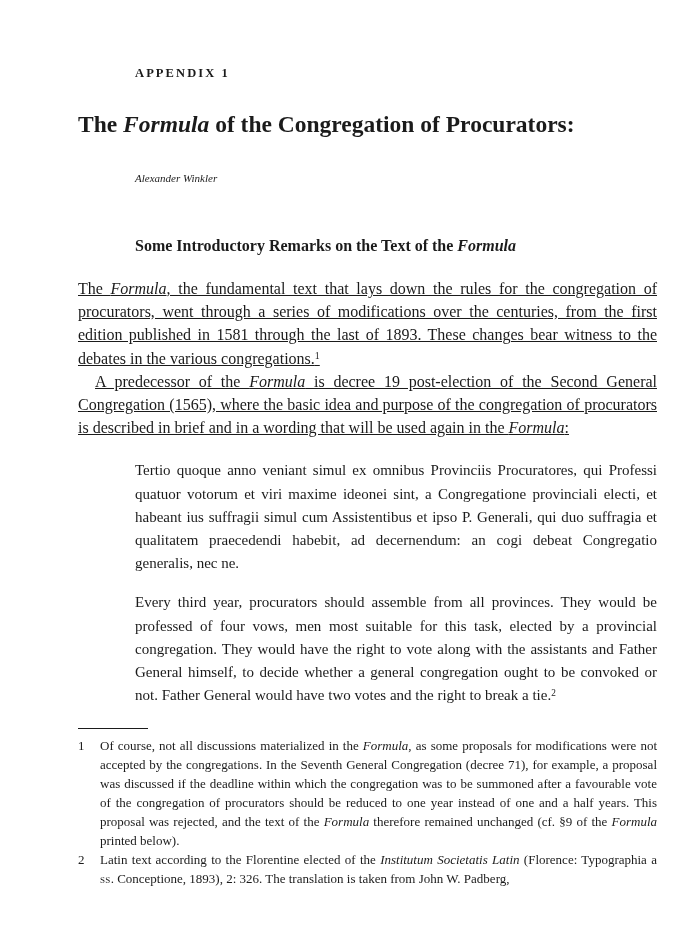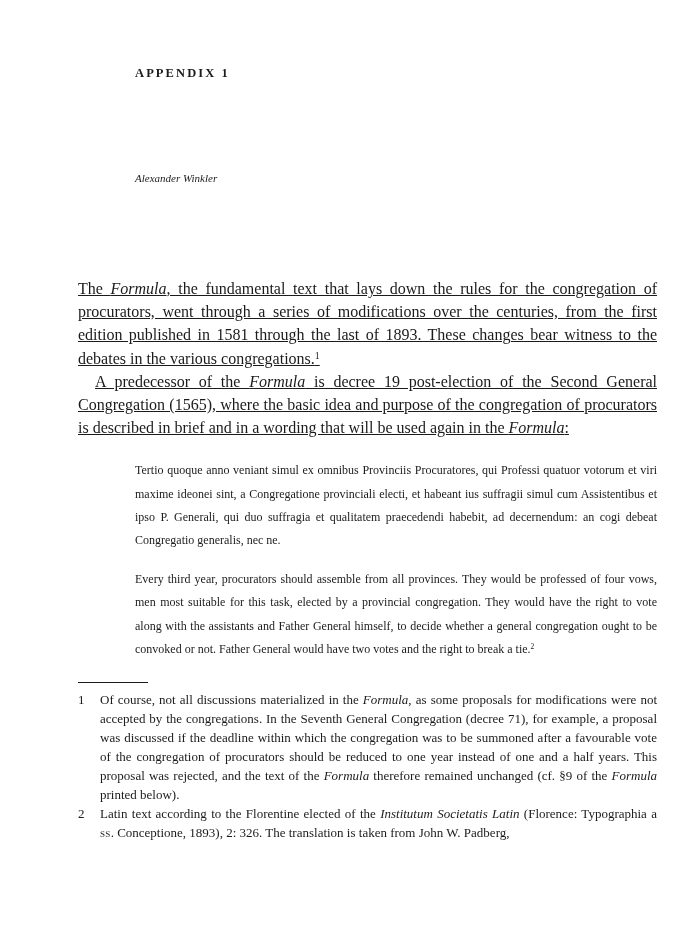--- a/index.html
+++ b/index.html
@@ -53,21 +53,21 @@
     text-decoration: underline;
   }
   .body-para.first {
     margin-top: 19px;
   }
   .indent {
     text-indent: 17px;
   }
   .quote {
     margin: 0 0 0 57px;
-    font-size: 12px;
+    font-size: 15px;
     line-height: 23.2px;
     text-align: justify;
   }
   .quote.latin   { margin-top: 20px; }
   .quote.english { margin-top: 16px; }
   .footnotes {
     margin-top: 21px;
   }
   .fn-rule {
     width: 70px;
@@ -98,27 +98,27 @@
   }
 </style>
 </head>
 <body>
 
 <div class="page">
 
   <div class="kicker">APPENDIX 1</div>
 
   <h1 class="title">
-    <br>
+    <span><span>The </span><span class="it">Formula</span><span> of the Congregation of Procurators:</span></span><br>
   </h1>
 
   <div class="author">Alexander Winkler</div>
 
   <h2 class="section-heading">
-    <br>
+    <span><span>Some Introductory Remarks on the Text of the </span><span class="it">Formula</span></span><br>
   </h2>
 
   <p class="body-para first"><span>The </span><span class="it">Formula</span><span>, the fundamental text that lays down the rules for the congregation of procurators, went through a series of modifications over the centuries, from the first edition published in 1581 through the last of 1893. These changes bear witness to the debates in the various congregations.</span><sup>1</sup></p>
 
   <p class="body-para indent"><span>A predecessor of the </span><span class="it">Formula</span><span> is decree 19 post-election of the Second General Congregation (1565), where the basic idea and purpose of the congregation of procurators is described in brief and in a wording that will be used again in the </span><span class="it">Formula</span><span>:</span></p>
 
   <blockquote class="quote latin"><span>Tertio quoque anno veniant simul ex omnibus Provinciis Procuratores, qui Professi quatuor votorum et viri maxime ideonei sint, a Congregatione provinciali electi, et habeant ius suffragii simul cum Assistentibus et ipso P. Generali, qui duo suffragia et qualitatem praecedendi habebit, ad decernendum: an cogi debeat Congregatio generalis, nec ne.</span></blockquote>
 
   <blockquote class="quote english"><span>Every third year, procurators should assemble from all provinces. They would be professed of four vows, men most suitable for this task, elected by a provincial congregation. They would have the right to vote along with the assistants and Father General himself, to decide whether a general congregation ought to be convoked or not. Father General would have two votes and the right to break a tie.</span><sup>2</sup></blockquote>
 

